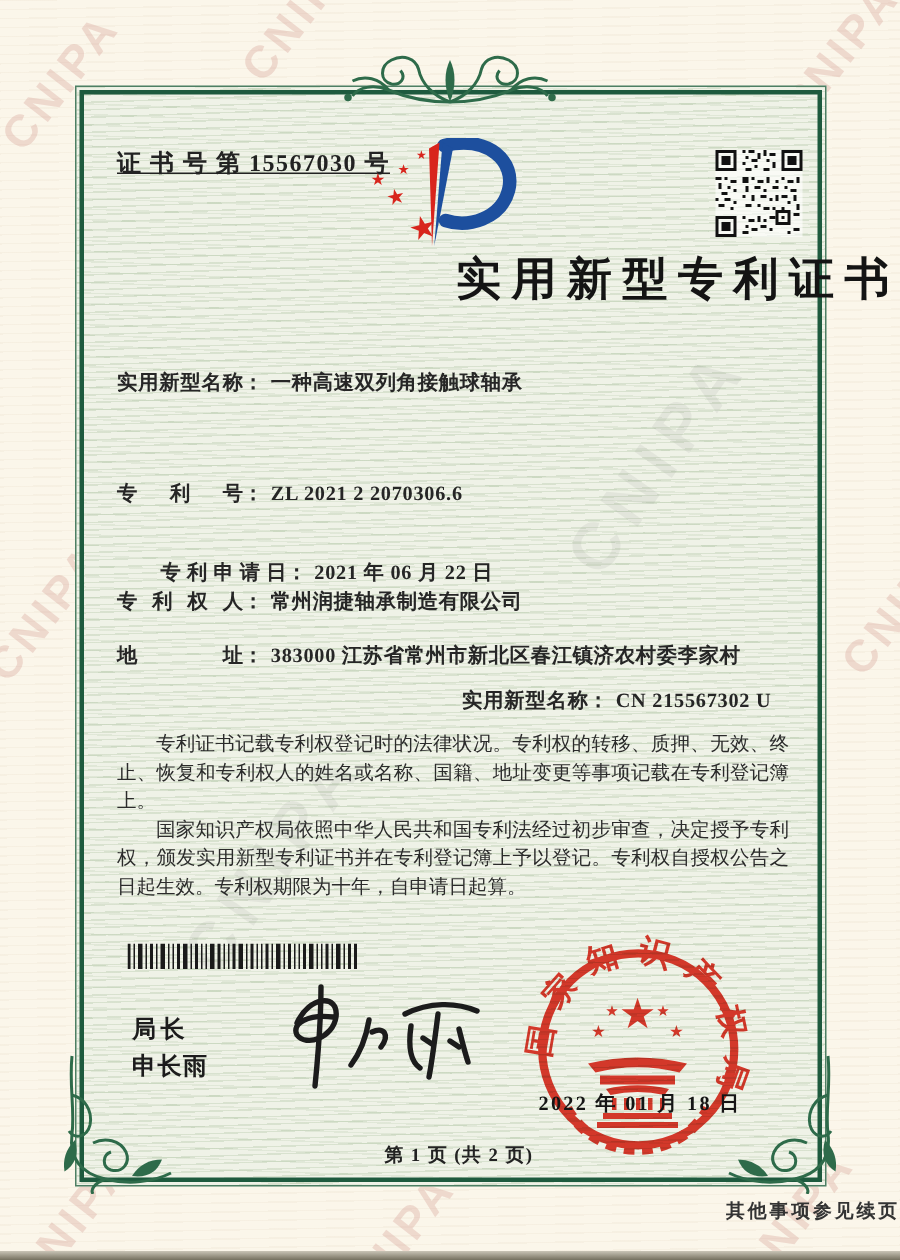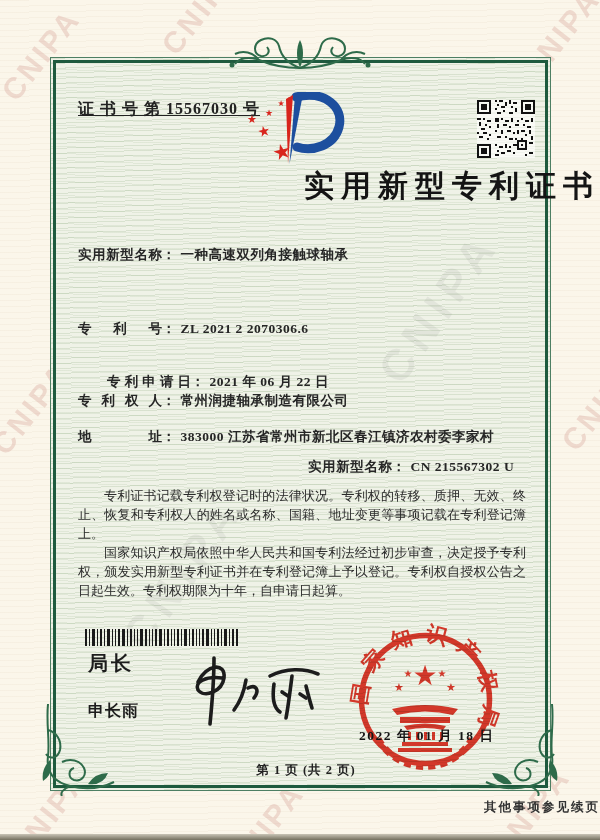--- a/index.html
+++ b/index.html
@@ -29,21 +29,21 @@
   .f-row{position:absolute;left:78px;width:452px;font-size:13.5px;font-weight:600;white-space:nowrap;color:#262626;}
   .f-label{display:inline-block;width:84px;text-align:justify;text-align-last:justify;-moz-text-align-last:justify;text-justify:inter-character;vertical-align:top;}
   .f-colon{display:inline-block;}
   .f-value{margin-left:5px;letter-spacing:0.5px;}
   .pair2{position:absolute;left:230px;top:0;}
   
   .paras{position:absolute;left:78px;top:486px;width:448px;font-size:13px;line-height:19px;
          text-align:justify;color:#2b2b2b;}
   .paras p{margin:0;text-indent:2em;}
   
-  .director-role{position:absolute;left:88px;top:650px;font-family:"Liberation Sans","DejaVu Sans",sans-serif;font-size:20px;font-weight:700;letter-spacing:3px;color:#1c1c1c;}
+  .director-role{position:absolute;left:88px;top:676px;font-family:"Liberation Sans","DejaVu Sans",sans-serif;font-size:16px;font-weight:700;letter-spacing:3px;color:#1c1c1c;}
   .director-name{position:absolute;left:88px;top:701px;font-family:Liberation Serif, serif;font-size:16px;font-weight:700;letter-spacing:1px;color:#1c1c1c;}
   .stamp-date{position:absolute;left:359px;top:727px;font-size:13.5px;font-weight:700;letter-spacing:1.5px;color:#151515;z-index:6;}
   .stamp-box{position:absolute;left:340px;top:613px;width:170px;height:170px;z-index:5;
              opacity:0.92;mix-blend-mode:multiply;}
   
   .page-num{position:absolute;left:12px;right:0;top:762px;text-align:center;font-size:12.5px;font-weight:600;letter-spacing:1px;}
   .note-below{position:absolute;left:0;right:0;top:799px;text-align:right;font-size:12.5px;font-weight:600;letter-spacing:2px;color:#333;}
   .scan-edge{position:absolute;left:0;bottom:0;width:600px;height:6px;
              background:linear-gradient(#c9c4b6,#74705f);}
   svg{display:block;}

